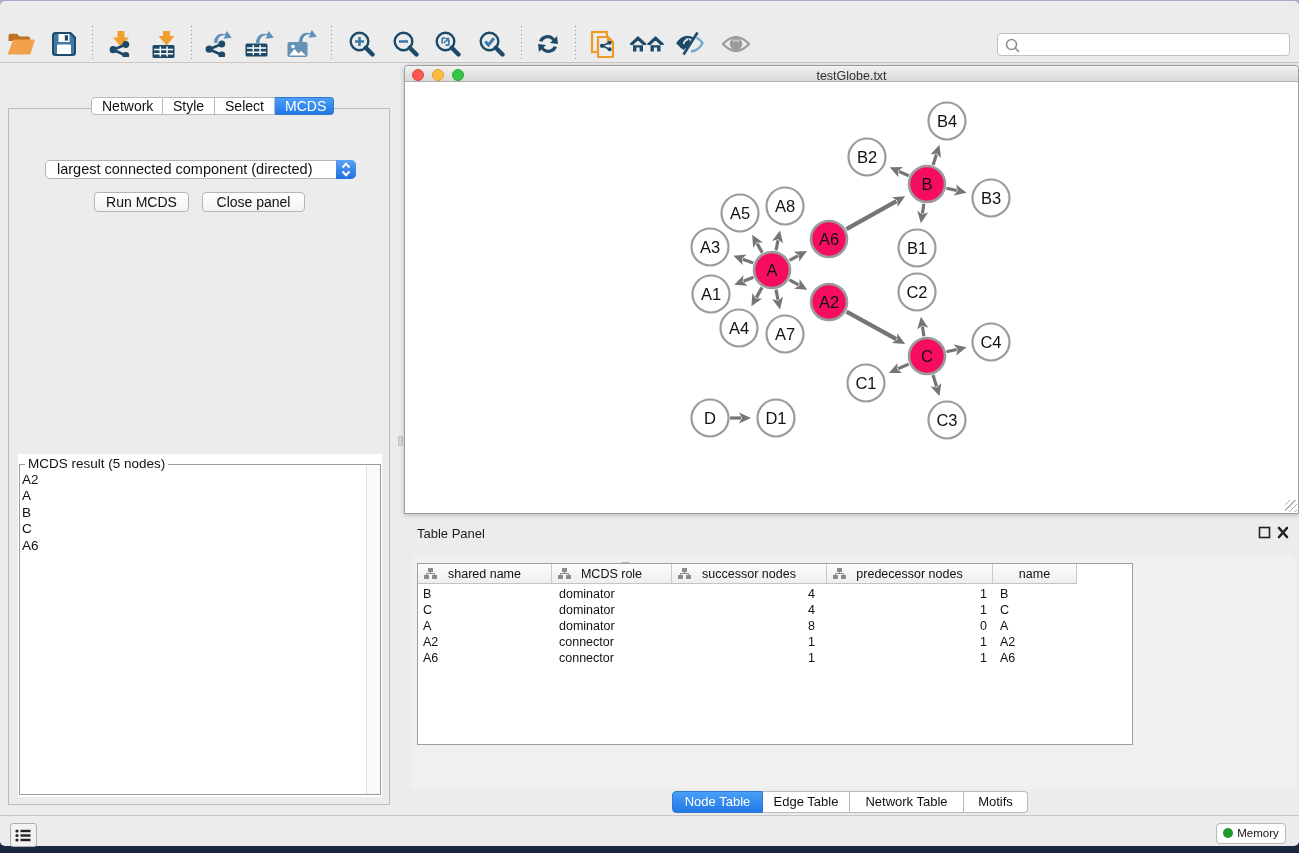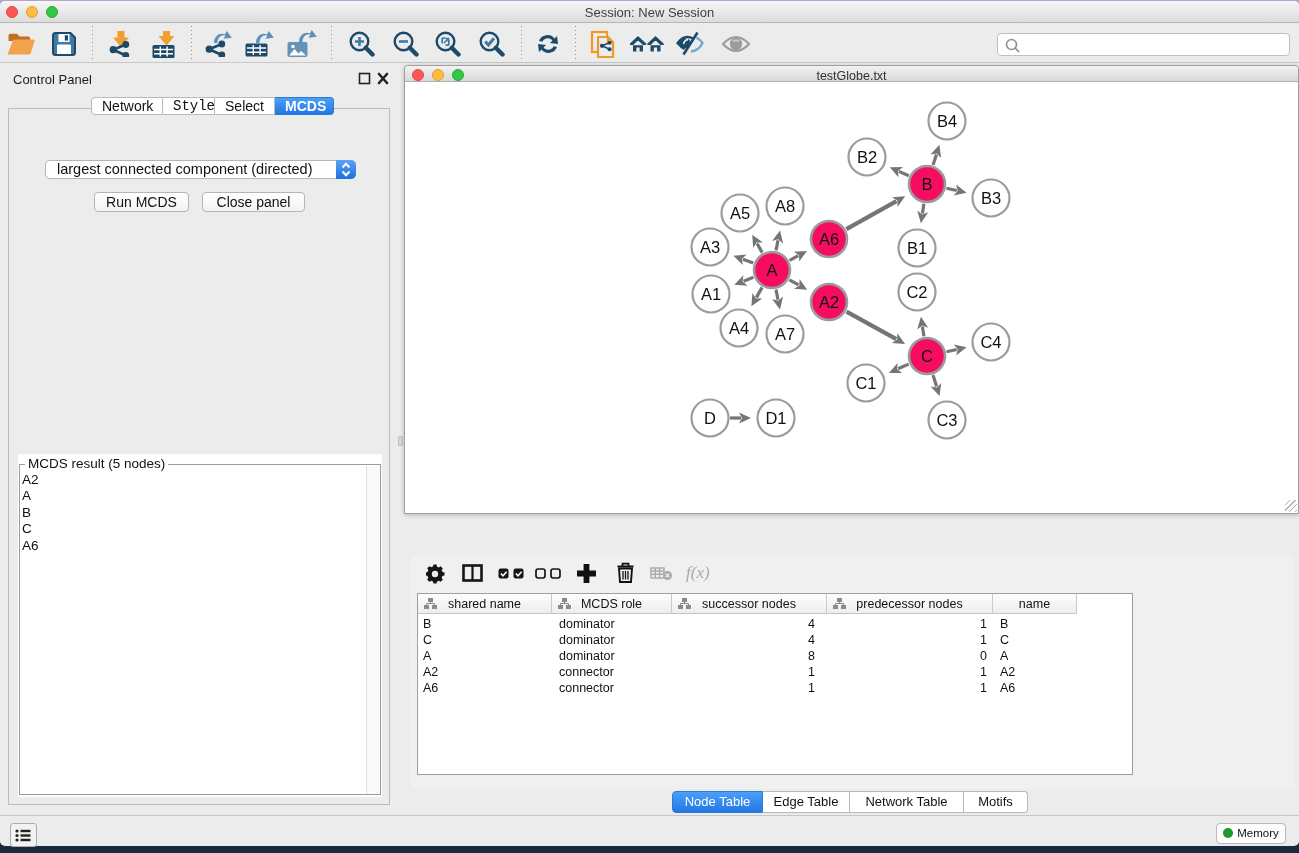--- a/index.html
+++ b/index.html
@@ -43,46 +43,40 @@
 #netbar .t1 { left:7px; background:#fc5753; border:1px solid #df4744; }
 #netbar .t2 { left:27px; background:#fdbc40; border:1px solid #de9f34; }
 #netbar .t3 { left:47px; background:#33c748; border:1px solid #27aa35; }
 #netbar .ttl { position:absolute; top:3px; width:100%; text-align:center; font-size:12.5px; color:#323232; }
 #grip { position:absolute; right:1px; bottom:1px; width:12px; height:12px;
   background:repeating-linear-gradient(135deg, transparent 0 3px, #b0b0b0 3px 4px); }
 
 #tpHead { position:absolute; left:404px; top:517px; width:895px; height:30px; }
 #tpHead .cap { position:absolute; left:13px; top:8px; font-size:13px; color:#1c1c1c; }
 #tptools { position:absolute; left:404px; top:551px; width:895px; height:42px; }
-#dtable { position:absolute; left:417px; top:592px; width:716px; height:182px; background:#fff; border:1px solid #9f9f9f; }
+#dtable { position:absolute; left:417px; top:562px; width:716px; height:182px; background:#fff; border:1px solid #9f9f9f; }
 #thead { position:absolute; left:0; top:0; width:659px; height:20px; background:linear-gradient(#fdfdfd,#eeeeee); border-bottom:1px solid #c4c4c4; }
 .th { position:absolute; top:0; height:20px; border-right:1px solid #c9c9c9; font-size:12.5px; color:#111; text-align:center; line-height:20px; }
 .treeicon { position:absolute; top:4px; width:13px; height:11px; }
 .td { position:absolute; font-size:12.5px; color:#111; }
 
 #btabs { position:absolute; left:672px; top:790px; display:flex; }
 .btab { border:1px solid #b9b9b9; border-left:none; background:#fff; font-size:13px; color:#111; line-height:20px; text-align:center; }
 .btab.first { border-left:1px solid #b9b9b9; border-radius:4px 0 0 4px; }
 .btab.last { border-radius:0 4px 4px 0; }
 .btab.sel { background:linear-gradient(#4aa0f6,#2277e6); border-color:#2e7ad1; color:#fff; }
 
 #statusbar { position:absolute; left:0; top:814px; width:1299px; height:30px; background:#ececec; border-top:1px solid #c6c6c6; border-radius:0 0 5px 5px; }
 #listbtn { position:absolute; left:10px; top:7px; width:27px; height:24px; background:#f2f2f2; border:1px solid #adadad; border-radius:3px; }
 #membtn { position:absolute; right:13px; top:7px; width:70px; height:21px; background:#fdfdfd; border:1px solid #b9b9b9; border-radius:4px; font-size:11.5px; color:#111; line-height:19px; text-align:center; }
 #membtn .dot { display:inline-block; width:10px; height:10px; border-radius:50%; background:#1f9929; margin-right:4px; vertical-align:-1px; }
 </style></head>
 <body>
 <div id="deskTop"></div>
 <div id="app">
-  <div id="titlebar">
-    <div class="tl t1"></div>
-      <div class="tl t2"></div>
-      <div class="tl t3"></div>
-    <div class="ttl">Session: New Session</div>
-  </div>
   <div id="toolbar">
       <div class="sep" style="left:92px"></div>
 <div class="sep" style="left:191px"></div>
 <div class="sep" style="left:331px"></div>
 <div class="sep" style="left:521px"></div>
 <div class="sep" style="left:575px"></div>
 <svg class="ticon" style="left:6px;top:7px" width="30" height="26" viewBox="0 0 30 26">
 <path d="M2.5 10 v-5.5 a1.8 1.8 0 0 1 1.8 -1.8 h6.5 l3 2.8 h8.5 a1.8 1.8 0 0 1 1.8 1.8 v2.7 h-21.6" fill="#bf7122"></path>
 <path d="M1.5 23.5 L6.8 9.5 a1.5 1.5 0 0 1 1.4 -1 h19.3 a1.2 1.2 0 0 1 1.1 1.6 L24.6 22.5 a1.6 1.6 0 0 1 -1.5 1 z" fill="#f2a14c"></path>
       </svg>
@@ -214,32 +208,25 @@
 <path d="M10.8 8.5 a4.5 4.5 0 0 1 6.4 0" fill="none" stroke="#c6c6c6" stroke-width="2"></path>
       </svg>
 <div id="searchbox">
         <svg width="18" height="18" style="position:absolute;left:6px;top:3px">
           <circle cx="7.5" cy="7.5" r="5" fill="none" stroke="#8f8f8f" stroke-width="1.6"></circle>
           <path d="M11 11 L15 15" stroke="#8f8f8f" stroke-width="1.6"></path>
         </svg>
       </div>
     </div>
 
-  <div id="cpHead">
-    <div class="cap">Control Panel</div>
-    <svg style="position:absolute;left:358px;top:9px" width="32" height="13">
-      <rect x="1.5" y="1.5" width="10" height="10" fill="none" stroke="#222" stroke-width="1.6"></rect>
-      <path d="M21 2 L29 11 M29 2 L21 11" stroke="#222" stroke-width="2.6" stroke-linecap="round"></path>
-    </svg>
-  </div>
   <div class="segwrap" style="left:79px; top:95.5px;padding-left:12px;">
     <div class="seg first" style="width:72px;">Network</div>
-    <div class="seg" style="width:52px;font-family:Liberation Mono, monospace;">Style</div>
+    <div class="seg" style="width:52px;">Style</div>
     <div class="seg" style="width:60px;">Select</div>
-    <div class="seg sel last" style="width:59px;font-weight:bold;">MCDS</div>
+    <div class="seg sel last" style="width:59px;">MCDS</div>
   </div>
   <div id="cpPane">
     <div id="combo">largest connected component (directed)
       <div class="spin"><svg width="20" height="19">
             <path d="M6.5 7.5 L10 3.8 L13.5 7.5" fill="none" stroke="#fff" stroke-width="2"></path>
             <path d="M6.5 11.5 L10 15.2 L13.5 11.5" fill="none" stroke="#fff" stroke-width="2"></path>
           </svg></div>
     </div>
     <div class="btn" style="left:85px; top:83px; width:95px;">Run MCDS</div>
     <div class="btn" style="left:193px; top:83px; width:103px;">Close panel</div>
@@ -339,20 +326,27 @@
 <text x="587" y="280.5" text-anchor="middle" font-size="16.5" fill="#111">C4</text>
 <circle cx="306" cy="351" r="18.5" fill="#fff" stroke="#9b9b9b" stroke-width="2.2"></circle>
 <text x="306" y="356.5" text-anchor="middle" font-size="16.5" fill="#111">D</text>
 <circle cx="372" cy="351" r="18.5" fill="#fff" stroke="#9b9b9b" stroke-width="2.2"></circle>
 <text x="372" y="356.5" text-anchor="middle" font-size="16.5" fill="#111">D1</text>
     </g>
     </svg>
     <div id="grip"></div>
   </div>
 
+  <div id="tpHead">
+    <div class="cap">Table Panel</div>
+    <svg style="position:absolute;left:854px;top:8px" width="32" height="13">
+      <rect x="1.5" y="1.5" width="10" height="10" fill="none" stroke="#222" stroke-width="1.6"></rect>
+      <path d="M21 2 L29 11 M29 2 L21 11" stroke="#222" stroke-width="2.6" stroke-linecap="round"></path>
+    </svg>
+  </div>
   <div id="tpanelbg" style="position:absolute;left:411px;top:554px;width:884px;height:234px;background:#f0f0f0;border-radius:7px 7px 0 0;"></div>
   <div id="tptools">
       <svg class="ticon" style="left:22px;top:12px" width="19" height="20" viewBox="0 0 19 20">
         <path d="M7.5 0.5 h3 l0.5 2.2 a5.6 5.6 0 0 1 1.8 0.75 l1.9 -1.15 2.1 2.1 -1.15 1.9 a5.6 5.6 0 0 1 0.75 1.8 L18.5 8.5 v3 l-2.1 0.5 a5.6 5.6 0 0 1 -0.75 1.8 l1.15 1.9 -2.1 2.1 -1.9 -1.15 a5.6 5.6 0 0 1 -1.8 0.75 L10.5 19.5 h-3 l-0.5 -2.1 a5.6 5.6 0 0 1 -1.8 -0.75 l-1.9 1.15 -2.1 -2.1 1.15 -1.9 a5.6 5.6 0 0 1 -0.75 -1.8 L-0.5 11.5 v-3 l2.1 -0.5 a5.6 5.6 0 0 1 0.75 -1.8 L1.2 4.3 3.3 2.2 5.2 3.35 a5.6 5.6 0 0 1 1.8 -0.75 Z" fill="#151515"></path>
         <circle cx="9" cy="10" r="3.2" fill="#ececec"></circle>
       </svg>
 <svg class="ticon" style="left:58px;top:12px" width="21" height="18" viewBox="0 0 21 18">
         <rect x="1.5" y="1.5" width="18" height="15" fill="none" stroke="#151515" stroke-width="2.6"></rect>
         <path d="M10.5 1.5 v15" stroke="#151515" stroke-width="2.2"></path>
       </svg>

